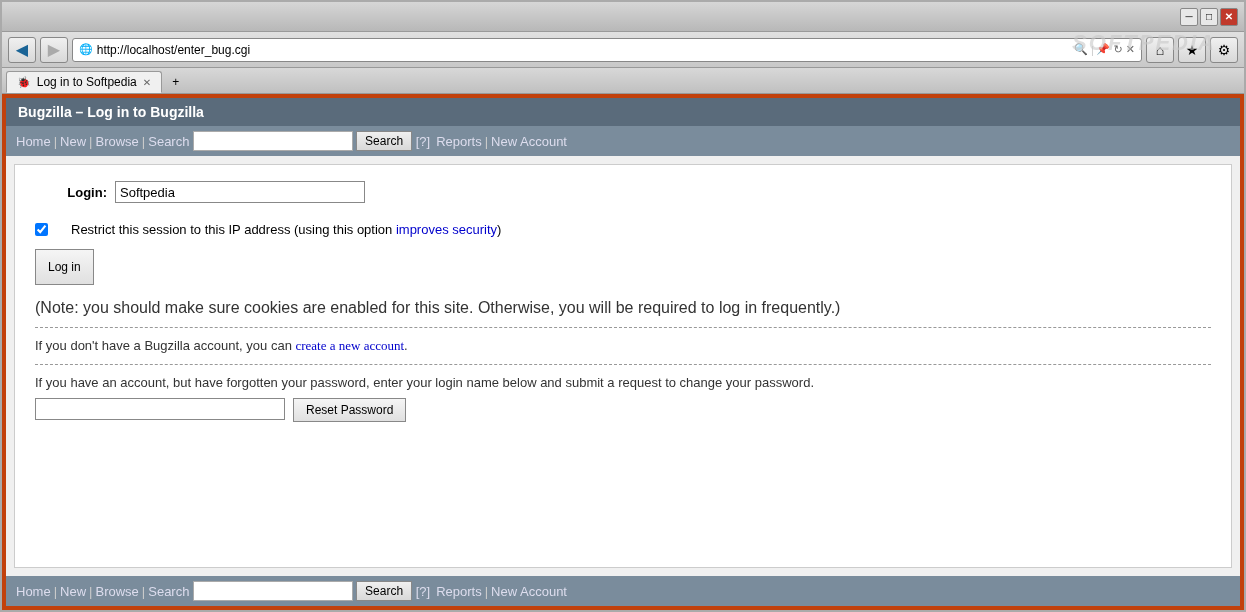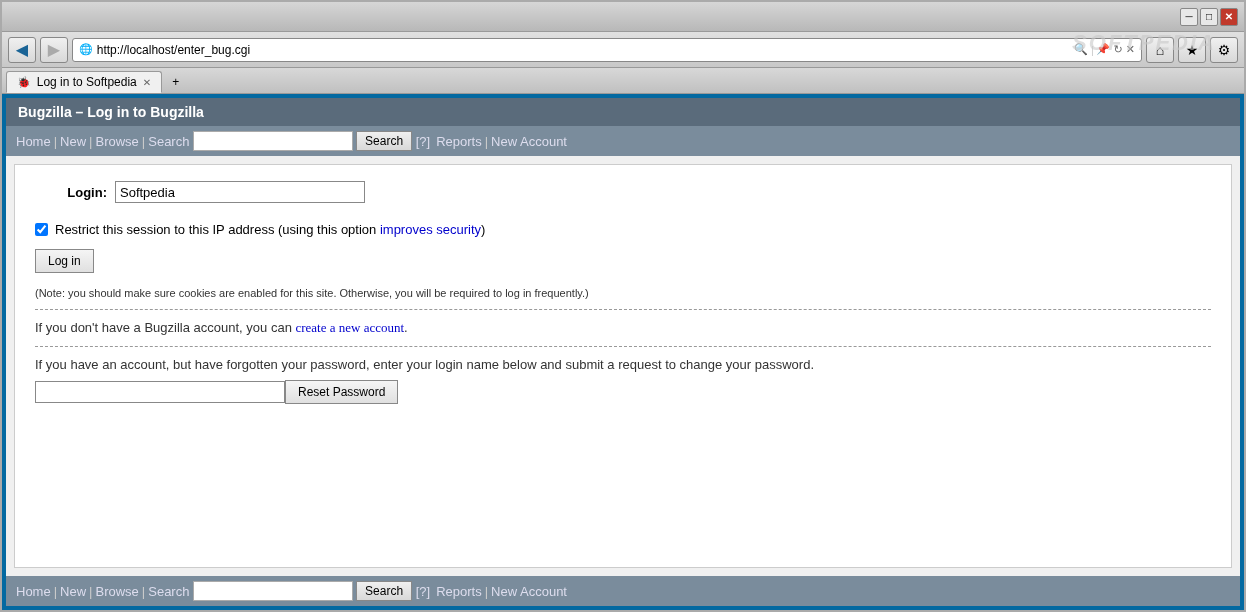--- a/index.html
+++ b/index.html
@@ -137,21 +137,21 @@
 
     .tab-close {
       font-size: 10px;
       color: #666;
       cursor: pointer;
     }
 
     
     .content-area {
       flex: 1;
-      background: #0369a1;
+      background: #c2410c;
       padding: 4px;
       overflow: hidden;
       position: relative;
     }
 
     
     .bugzilla-page {
       background: #f0f0f0;
       height: 100%;
       display: flex;
@@ -244,44 +244,44 @@
       height: 22px;
       border: 1px solid #888;
       padding: 0 4px;
       font-size: 13px;
     }
 
     .checkbox-row {
       display: flex;
       align-items: center;
       margin: 8px 0;
-      gap: 7px;
+      gap: 23px;
       font-size: 13px;
     }
 
     .checkbox-row input[type="checkbox"] {
       margin: 0;
     }
 
     .improves-security {
       color: #0000cc;
     }
 
     .login-btn {
-      height: 24px;
+      height: 36px;
       padding: 0 12px;
       background: linear-gradient(to bottom, #f5f5f5, #e0e0e0);
       border: 1px solid #888;
       font-size: 12px;
       cursor: pointer;
       margin: 4px 0;
     }
 
     .cookie-note {
-      font-size: 11px;
+      font-size: 16px;
       color: #333;
       margin: 10px 0;
     }
 
     .section-divider {
       border: none;
       border-top: 1px dashed #999;
       margin: 10px 0;
     }
 
@@ -298,21 +298,21 @@
     }
 
     .forgot-password-text {
       font-size: 13px;
       color: #333;
       margin: 8px 0;
     }
 
     .reset-row {
       display: flex;
-      align-items: center;
+      gap: 8px;
       margin-top: 6px;
     }
 
     .reset-input {
       width: 250px;
       height: 22px;
       border: 1px solid #888;
       padding: 0 4px;
       font-size: 13px;
     }

